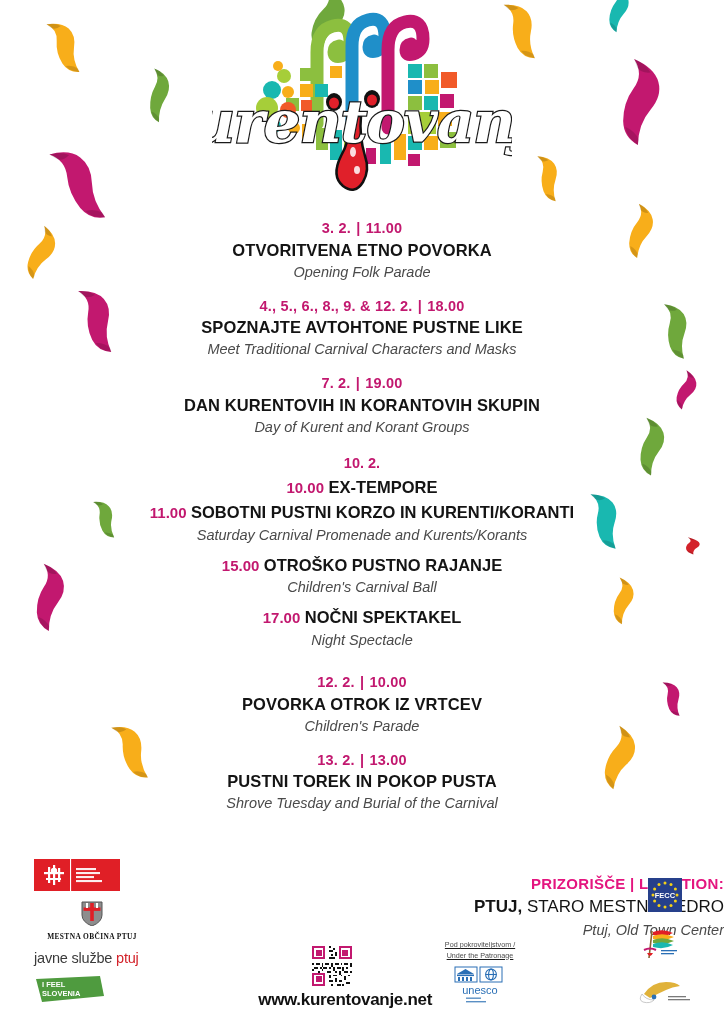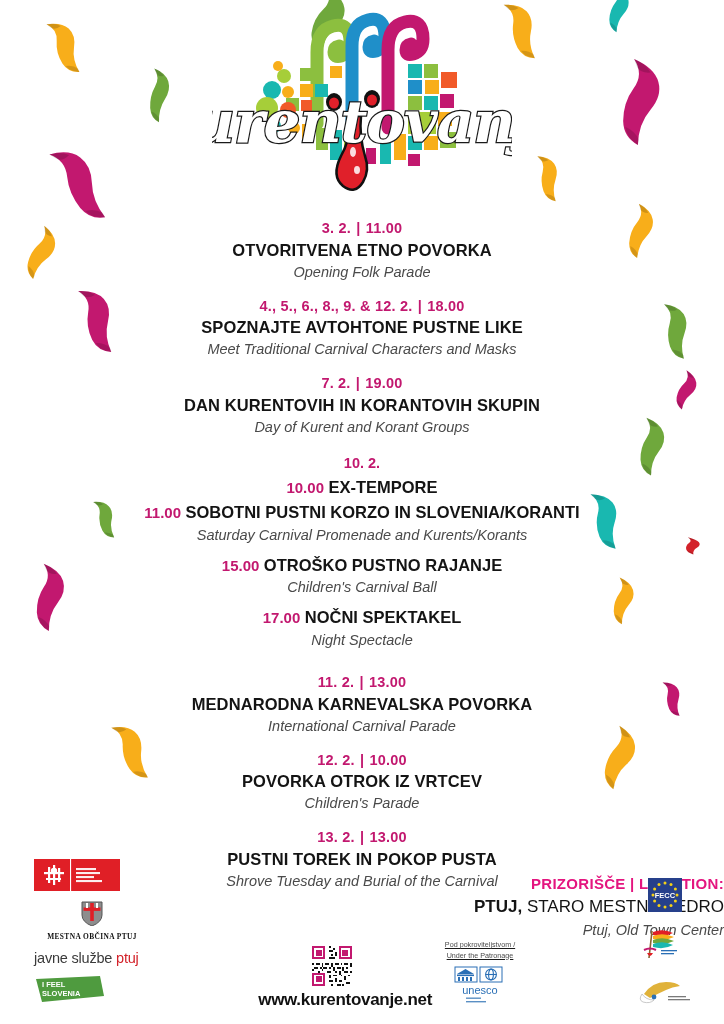--- a/index.html
+++ b/index.html
@@ -339,21 +339,21 @@
   <div class="event">
     <div class="group-head">10. 2.</div>
 
     <div class="ev-line">
       <span class="t">10.00</span>
       <span class="n">EX-TEMPORE</span>
     </div>
 
     <div class="ev-line">
       <span class="t">11.00</span>
-      <span class="n">SOBOTNI PUSTNI KORZO IN SLOVENIA/KORANTI</span>
+      <span class="n">SOBOTNI PUSTNI KORZO IN KURENTI/KORANTI</span>
     </div>
     <div class="ev-sub">Saturday Carnival Promenade and Kurents/Korants</div>
 
     <div class="spacer-sm"></div>
 
     <div class="ev-line">
       <span class="t">15.00</span>
       <span class="n">OTROŠKO PUSTNO RAJANJE</span>
     </div>
     <div class="ev-sub">Children's Carnival Ball</div>
@@ -362,27 +362,20 @@
 
     <div class="ev-line">
       <span class="t">17.00</span>
       <span class="n">NOČNI SPEKTAKEL</span>
     </div>
     <div class="ev-sub">Night Spectacle</div>
   </div>
 
   <div class="spacer-sm"></div>
 
-  <div class="event">
-    <div class="ev-date">
-      <span>11. 2.</span><span class="sep"> | </span><span>13.00</span>
-    </div>
-    <div class="ev-title">MEDNARODNA KARNEVALSKA POVORKA</div>
-    <div class="ev-sub">International Carnival Parade</div>
-  </div>
 
   <div class="event">
     <div class="ev-date">
       <span>12. 2.</span><span class="sep"> | </span><span>10.00</span>
     </div>
     <div class="ev-title">POVORKA OTROK IZ VRTCEV</div>
     <div class="ev-sub">Children's Parade</div>
   </div>
 
   <div class="event">

